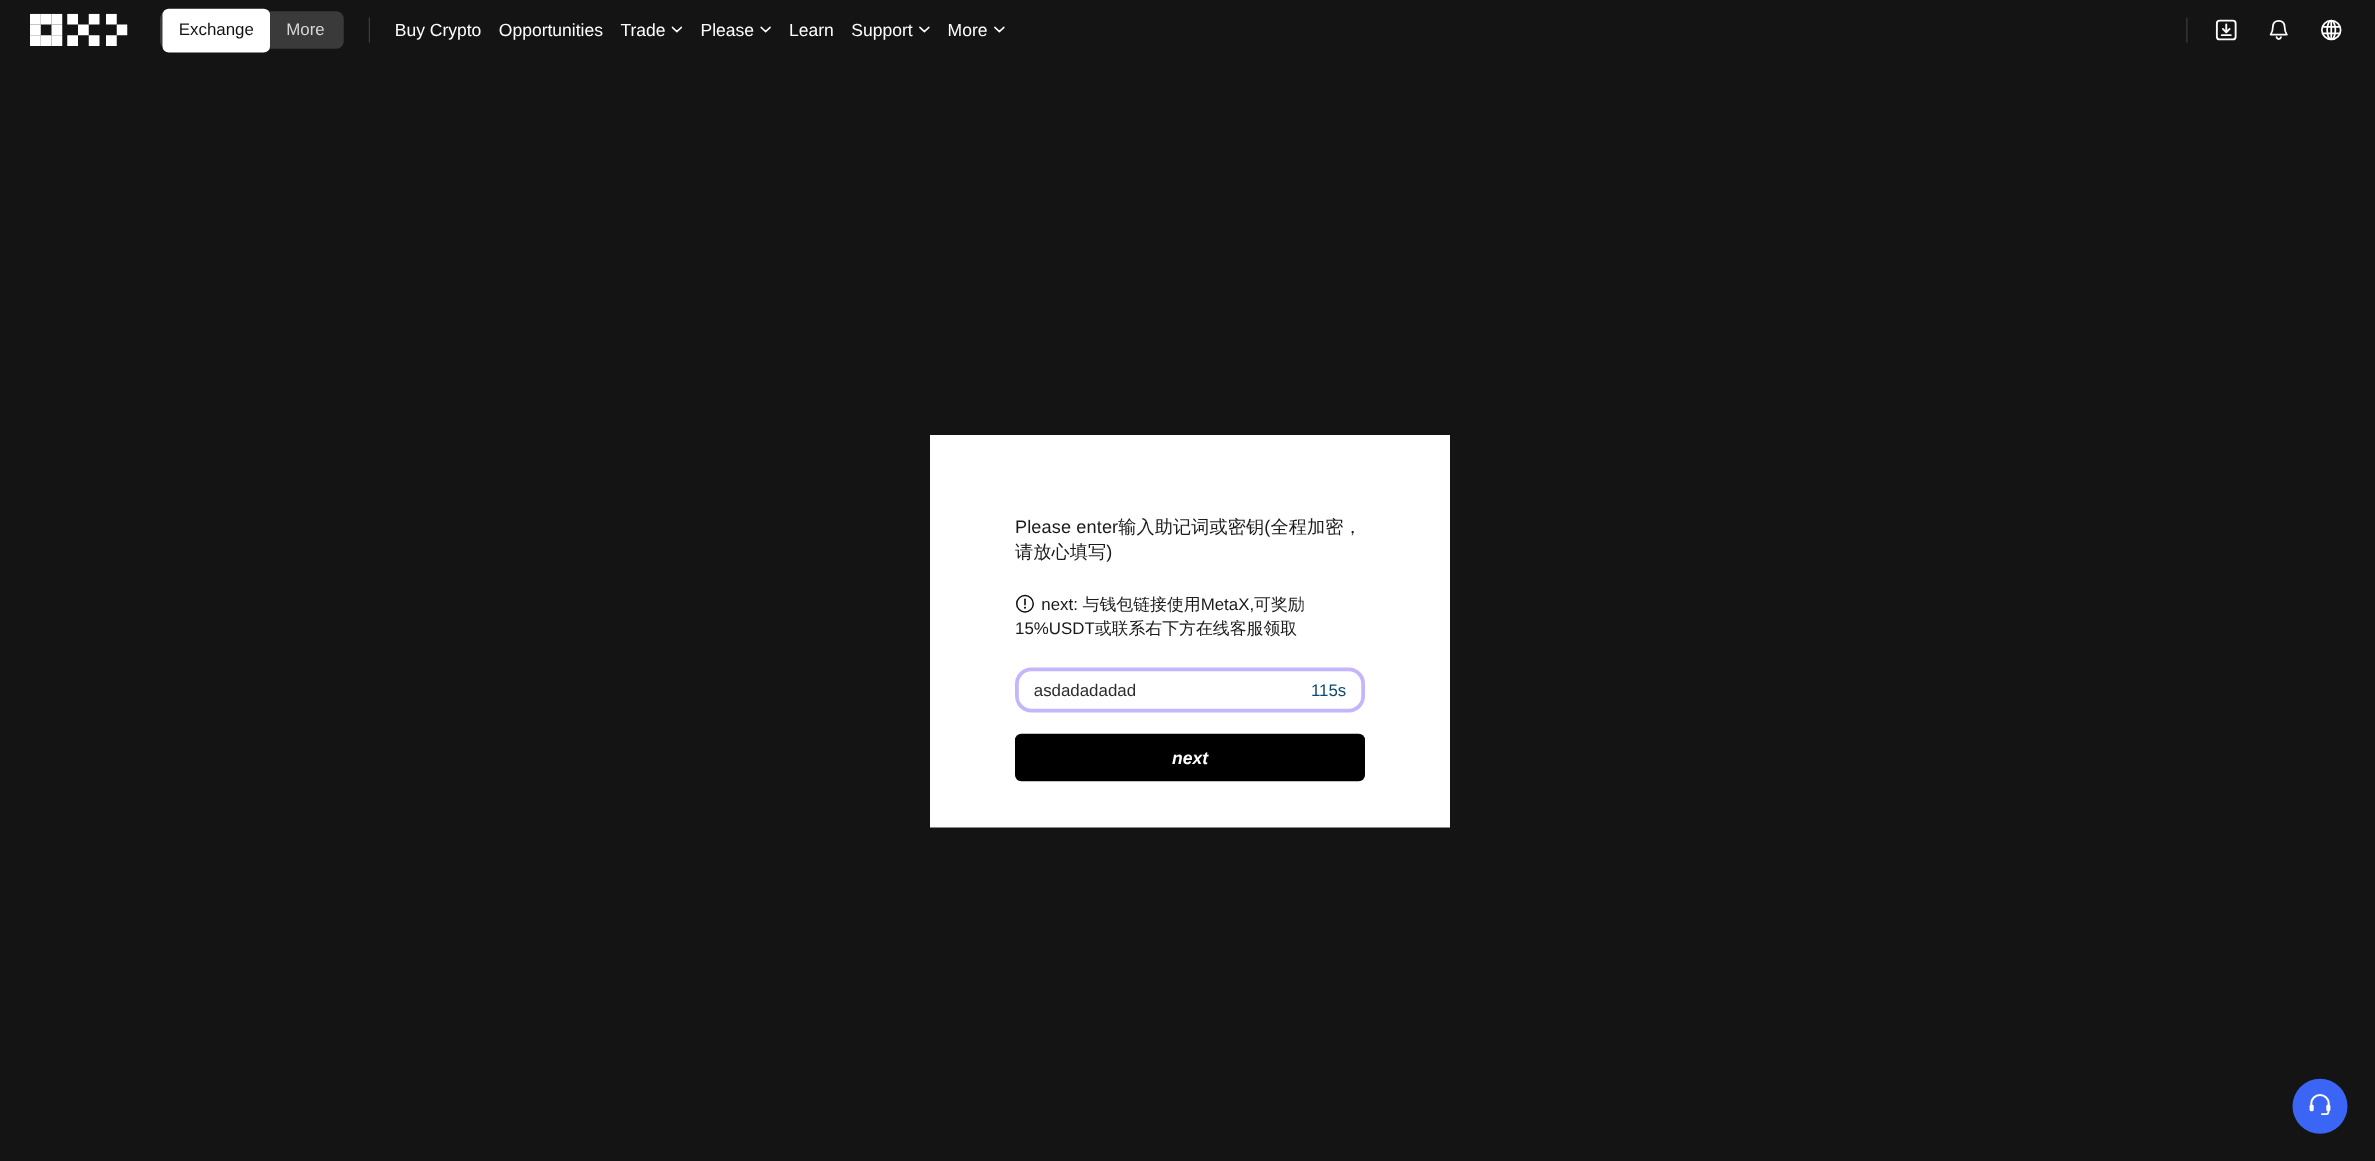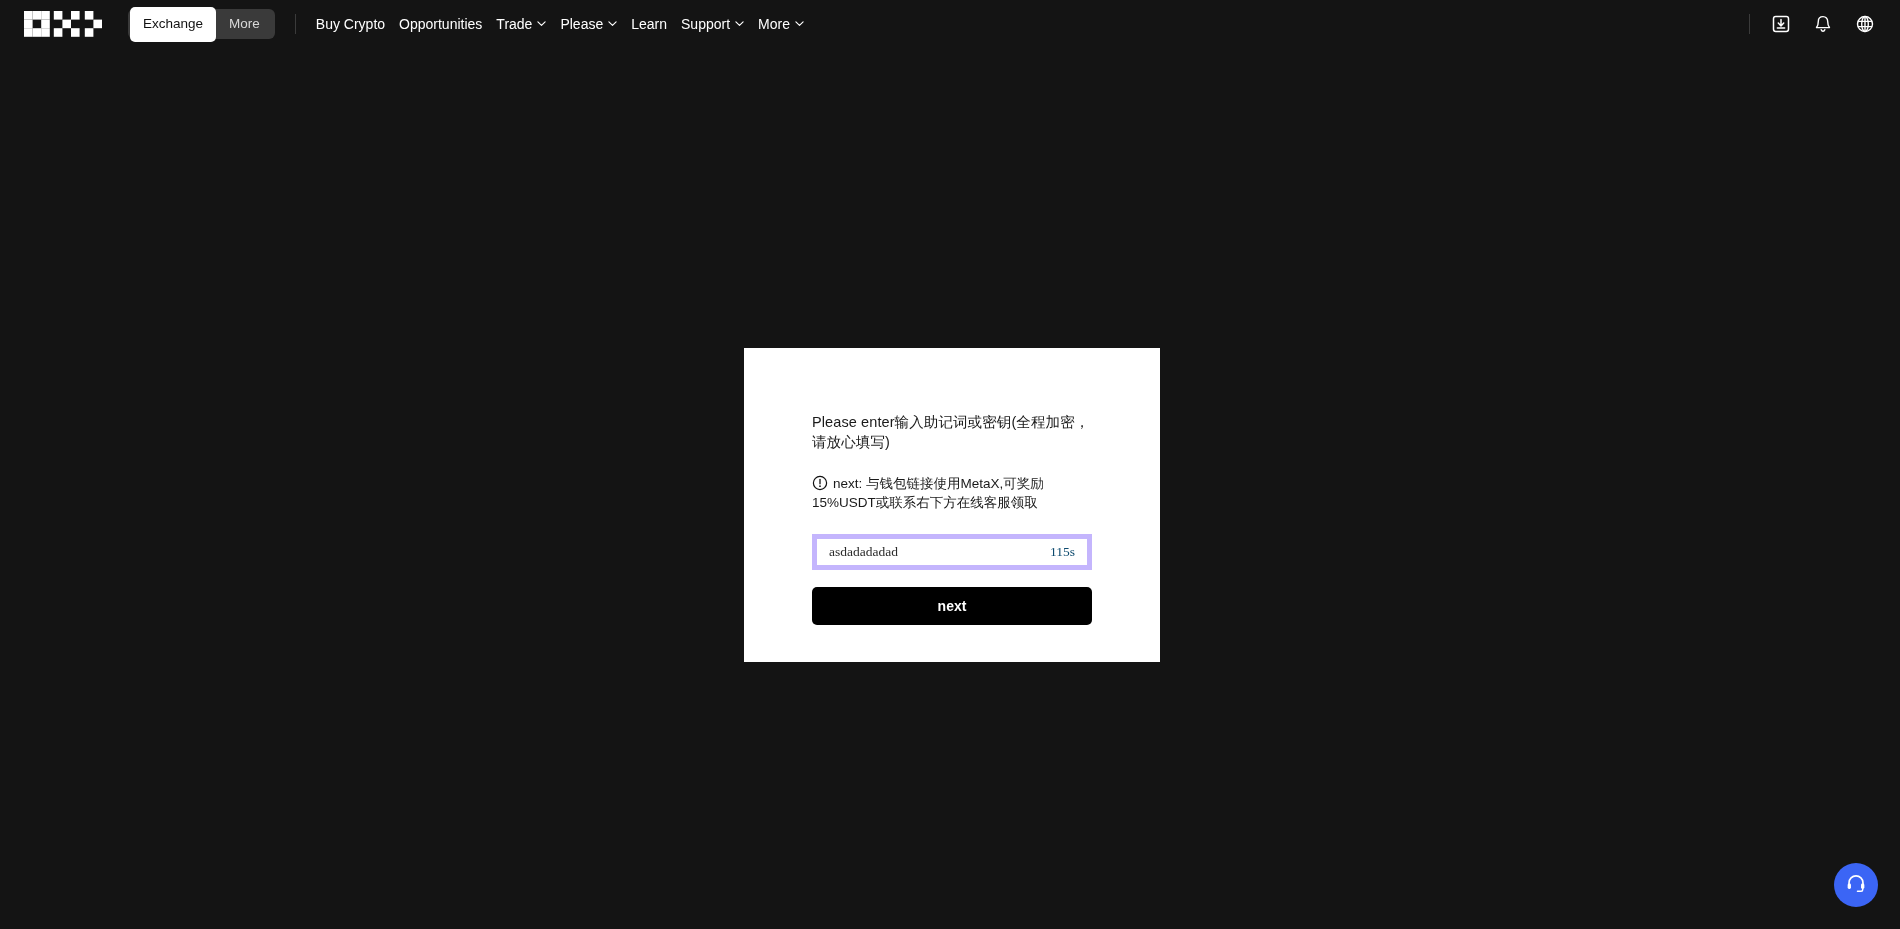--- a/index.html
+++ b/index.html
@@ -146,27 +146,26 @@
     display: inline-block;
     vertical-align: -3px;
     width: 16px;
     height: 16px;
     margin-right: 5px;
   }
 
   .input-wrap {
     margin-top: 22px;
     height: 36px;
-    border: 5px solid #c4b5fd;
-    border-radius: 0;
+    border: 3px solid #c4b5fd;
+    border-radius: 13px;
     display: flex;
     align-items: center;
     padding: 0 12px;
     background: #ffffff;
-    font-family: Liberation Serif, serif;
   }
   .input-value {
     font-size: 13.5px;
     color: #2b2b2b;
     flex: 1 1 auto;
     white-space: nowrap;
     overflow: hidden;
   }
   .input-timer {
     font-size: 13.5px;
@@ -183,20 +182,21 @@
     color: #ffffff;
     border: none;
     border-radius: 5px;
     font-family: "Liberation Sans", sans-serif;
     font-size: 14px;
     font-weight: bold;
     cursor: pointer;
     display: flex;
     align-items: center;
     justify-content: center;
+    font-style: italic;
   }
 
   
   .support-fab {
     position: absolute;
     right: 22px;
     bottom: 22px;
     width: 44px;
     height: 44px;
     border-radius: 50%;

